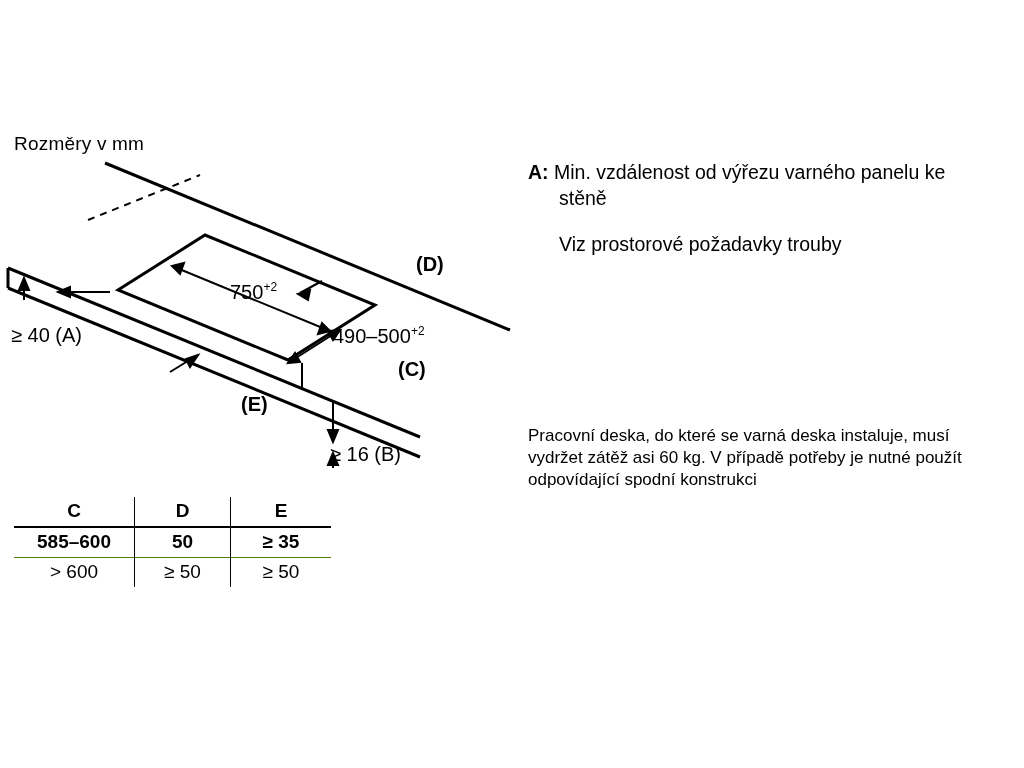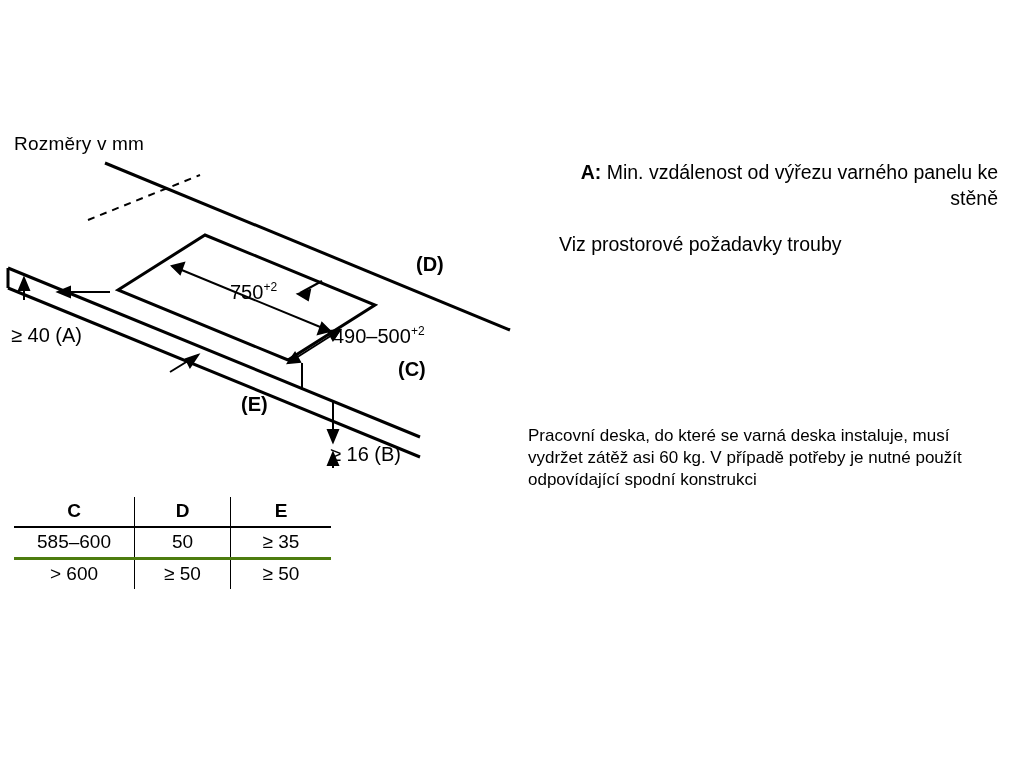--- a/index.html
+++ b/index.html
@@ -55,21 +55,22 @@
     white-space: nowrap;
   }
   #spec-table th {
     font-weight: bold;
     font-size: 19px;
   }
   #spec-table thead tr {
     border-bottom: 2px solid #000;
   }
   #spec-table tbody tr:first-child {
-    border-bottom: 3px solid #4d7c0f;
+    border-bottom: 1px solid #4d7c0f;
+    font-weight: bold;
   }
   #spec-table th:nth-child(1),
   #spec-table td:nth-child(1) { width: 100px; border-right: 1px solid #000; }
   #spec-table th:nth-child(2),
   #spec-table td:nth-child(2) { width: 75px;  border-right: 1px solid #000; }
   #spec-table th:nth-child(3),
   #spec-table td:nth-child(3) { width: 80px; }
 
   
   #notes {
@@ -85,21 +86,20 @@
   }
   .note .lbl {
     font-weight: bold;
   }
   .note .body {
     display: inline;
   }
   .note.hang {
     padding-left: 31px;
     text-indent: -31px;
-    text-align: right;
   }
   .note-plain {
     margin-bottom: 22px;
   }
   #notes-block-last {
     position: absolute;
     left: 528px;
     top: 425px;
     width: 480px;
     font-size: 17px;

